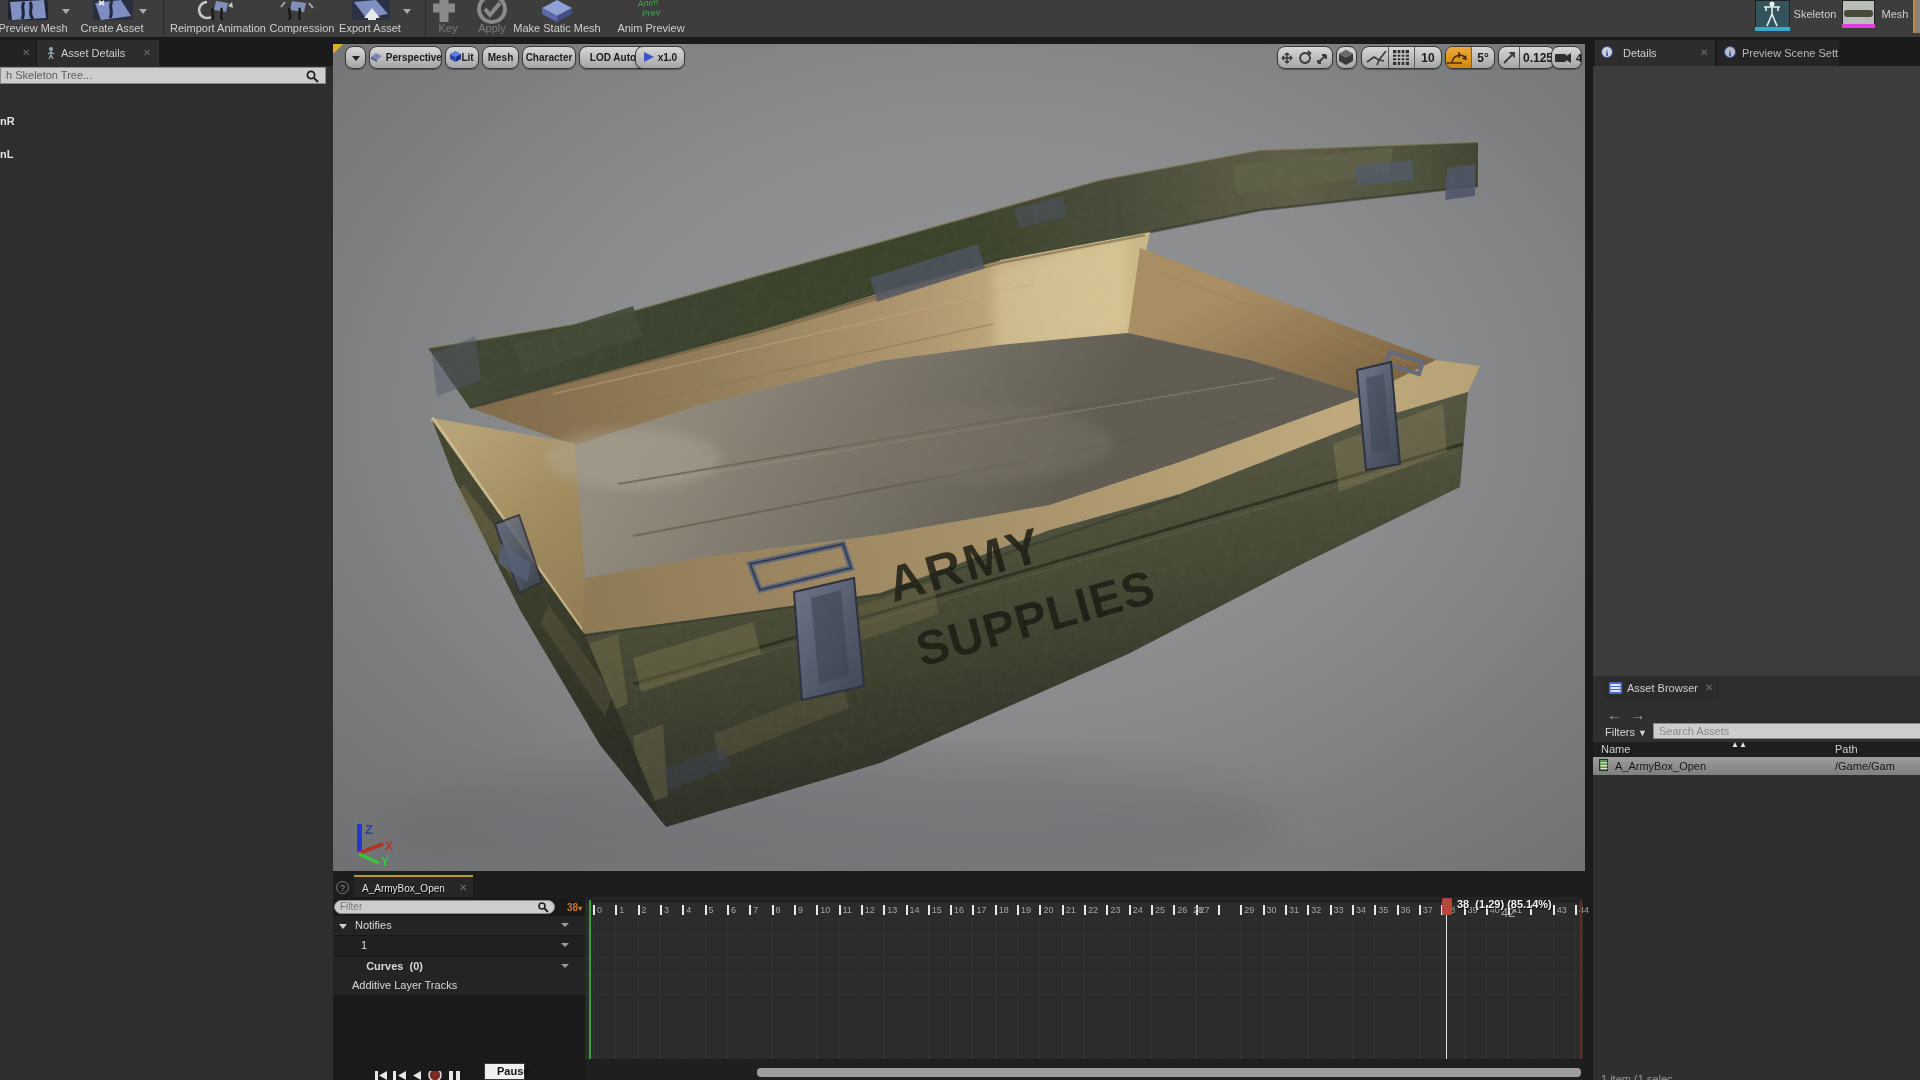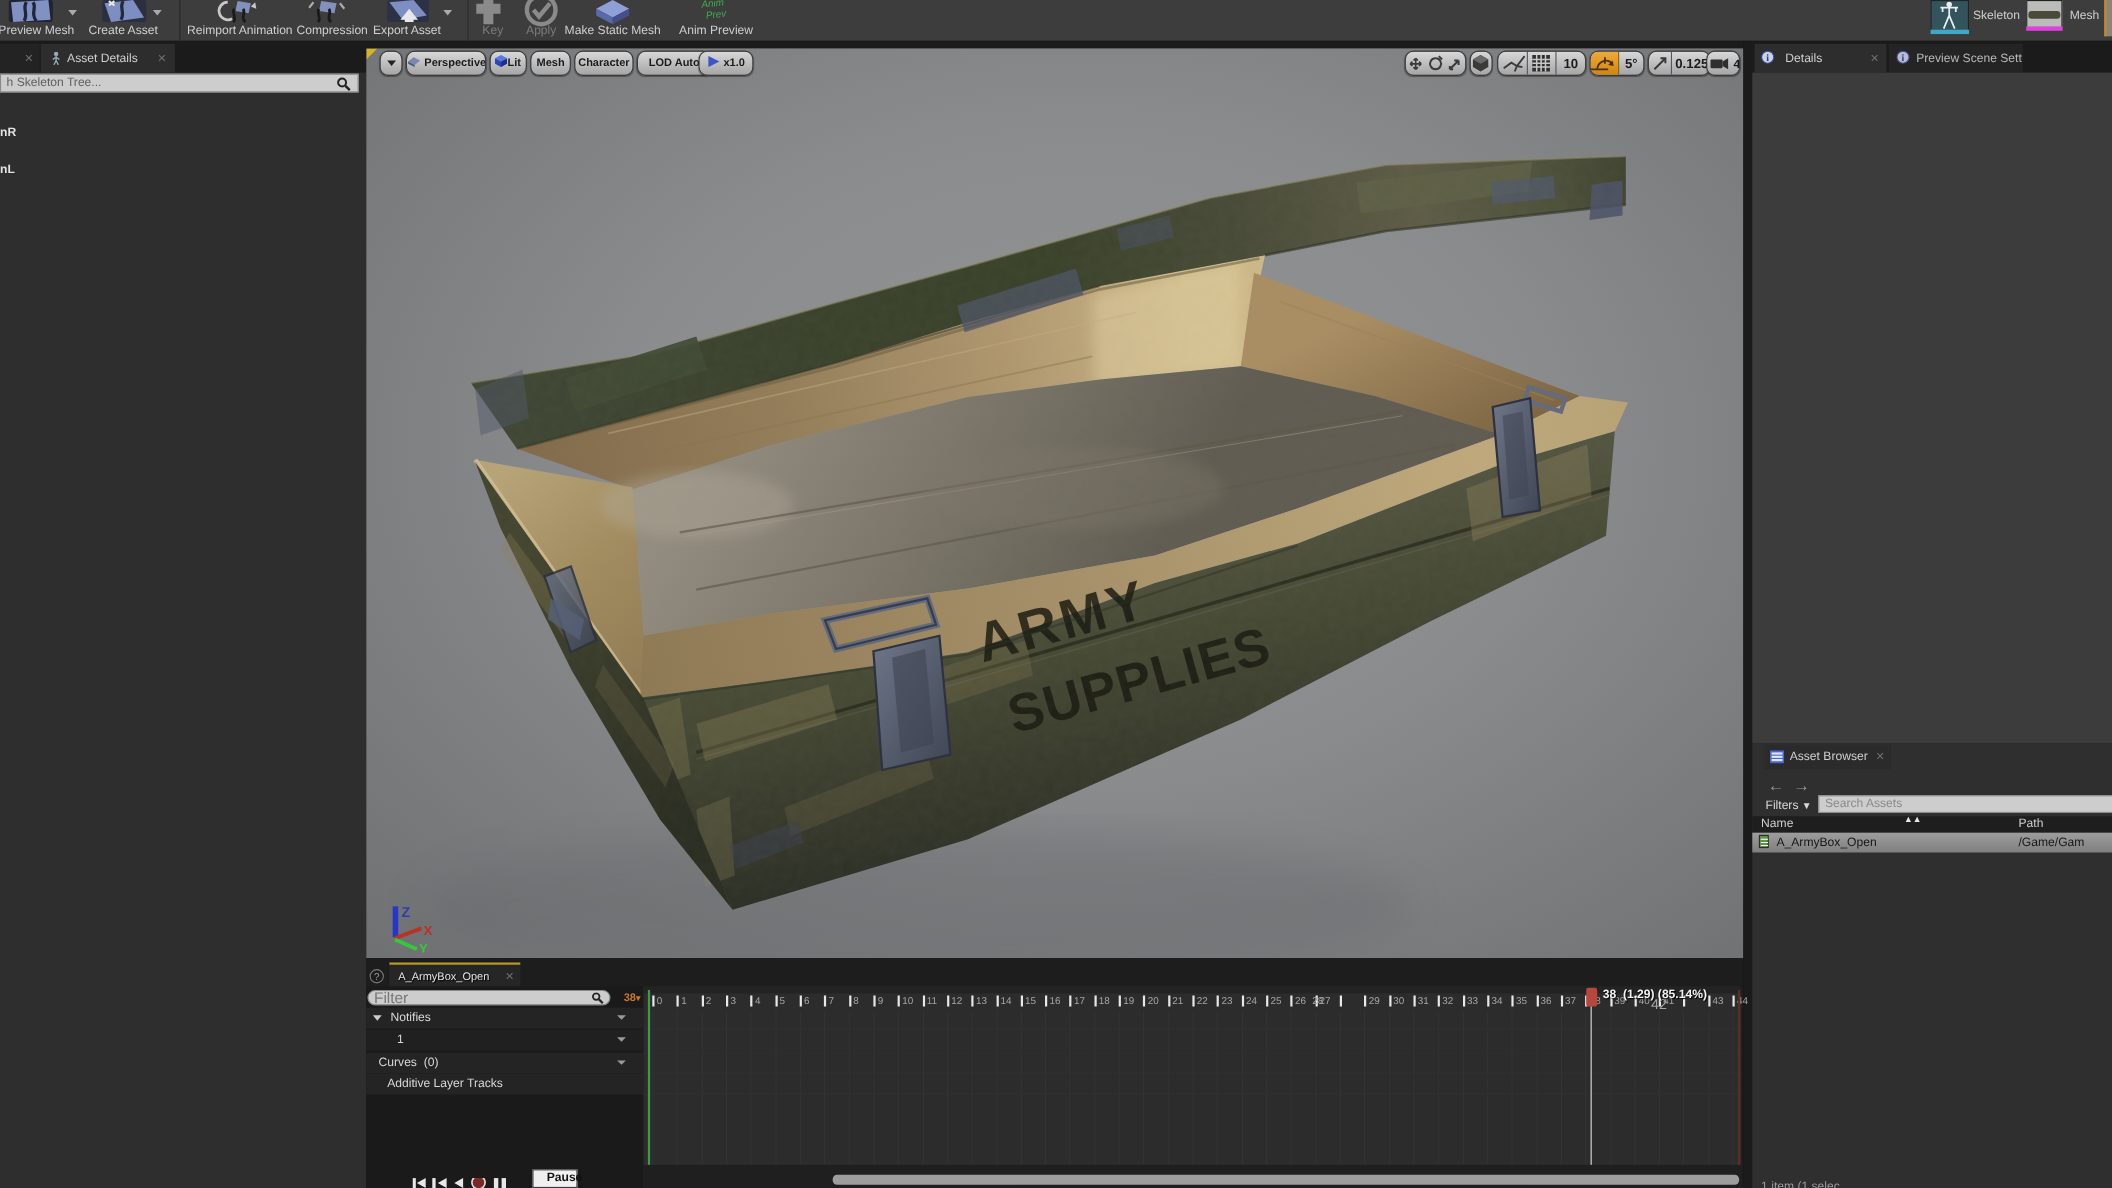--- a/index.html
+++ b/index.html
@@ -420,30 +420,30 @@
 
   <div class="abs" id="bottompanel">
 
     <div class="abs" style="left:3px;top:10px;width:13px;height:13px;border:1.5px solid #7a7a7b;border-radius:50%;color:#9a9a9b;font-size:9px;text-align:center;line-height:13px;">?</div>
     <div class="abs" style="left:21px;top:4px;width:119px;height:22px;background:#262627;border-top:2px solid #b89b25;">
       <span style="position:absolute;left:8px;top:6px;color:#e4e4e4;font-size:10px;text-shadow:1px 1px 1px #000;">A_ArmyBox_Open</span>
       <span style="position:absolute;left:105px;top:5px;color:#6f6f70;font-size:10px;">✕</span>
     </div>
 
     <div class="abs" style="left:0;top:26px;width:252px;height:183px;background:#1a1a1b;">
-      <div class="abs search" style="left:1px;top:3px;width:221px;height:14px;line-height:12px;font-size:14px;border-radius:7px;color:#777;">Filter
+      <div class="abs search" style="left:1px;top:3px;width:221px;height:14px;line-height:12px;font-size:10px;border-radius:7px;color:#777;">Filter
         <svg width="11" height="11" style="position:absolute;right:5px;top:1px;">
             <circle cx="4" cy="4" r="3" stroke="#222" stroke-width="1.6" fill="none"></circle>
             <path d="M6.5,6.5 L10,10" stroke="#222" stroke-width="2"></path>
           </svg>
       </div>
       <div class="abs" style="left:234px;top:5px;color:#c8772a;font-size:10px;font-weight:bold;">38<span style="font-size:8px;">▾</span></div>
       <div class="trow" style="top:19px;"><span style="margin-left:6px;display:inline-block;width:0;height:0;border-left:4px solid transparent;border-right:4px solid transparent;border-top:5px solid #ccc;"></span><span style="margin-left:8px;">Notifies</span><span class="dd"></span></div>
       <div class="trow" style="top:39px;background:#202021;"><span style="margin-left:28px;">1</span><span class="dd"></span></div>
-      <div class="trow" style="top:60px;">&nbsp;&nbsp;&nbsp;<span style="margin-left:2px;">Curves&nbsp;&nbsp;(0)</span><span class="dd"></span></div>
+      <div class="trow" style="top:60px;">&nbsp;&nbsp;&nbsp;<span style="margin-left:24px;font-weight:bold;">Curves&nbsp;&nbsp;(0)</span><span class="dd"></span></div>
       <div class="trow" style="top:79px;"><span style="margin-left:19px;">Additive Layer Tracks</span></div>
       <svg style="position:absolute;left:42px;top:174px;" width="110" height="9">
 <g fill="#e8e8e8">
 <rect x="0" y="0" width="3" height="9"></rect>
             <polygon points="12,0 12,9 4,4.5"></polygon>
 <rect x="18" y="0" width="3" height="9"></rect>
             <polygon points="23,4.5 31,0 31,9"></polygon>
 <polygon points="46,0 46,9 38,4.5"></polygon>
 <circle cx="60" cy="4" r="6" fill="#7a2a22" stroke="#e0e0e0" stroke-width="1.5"></circle>
 <rect x="74" y="0" width="4" height="9"></rect>

